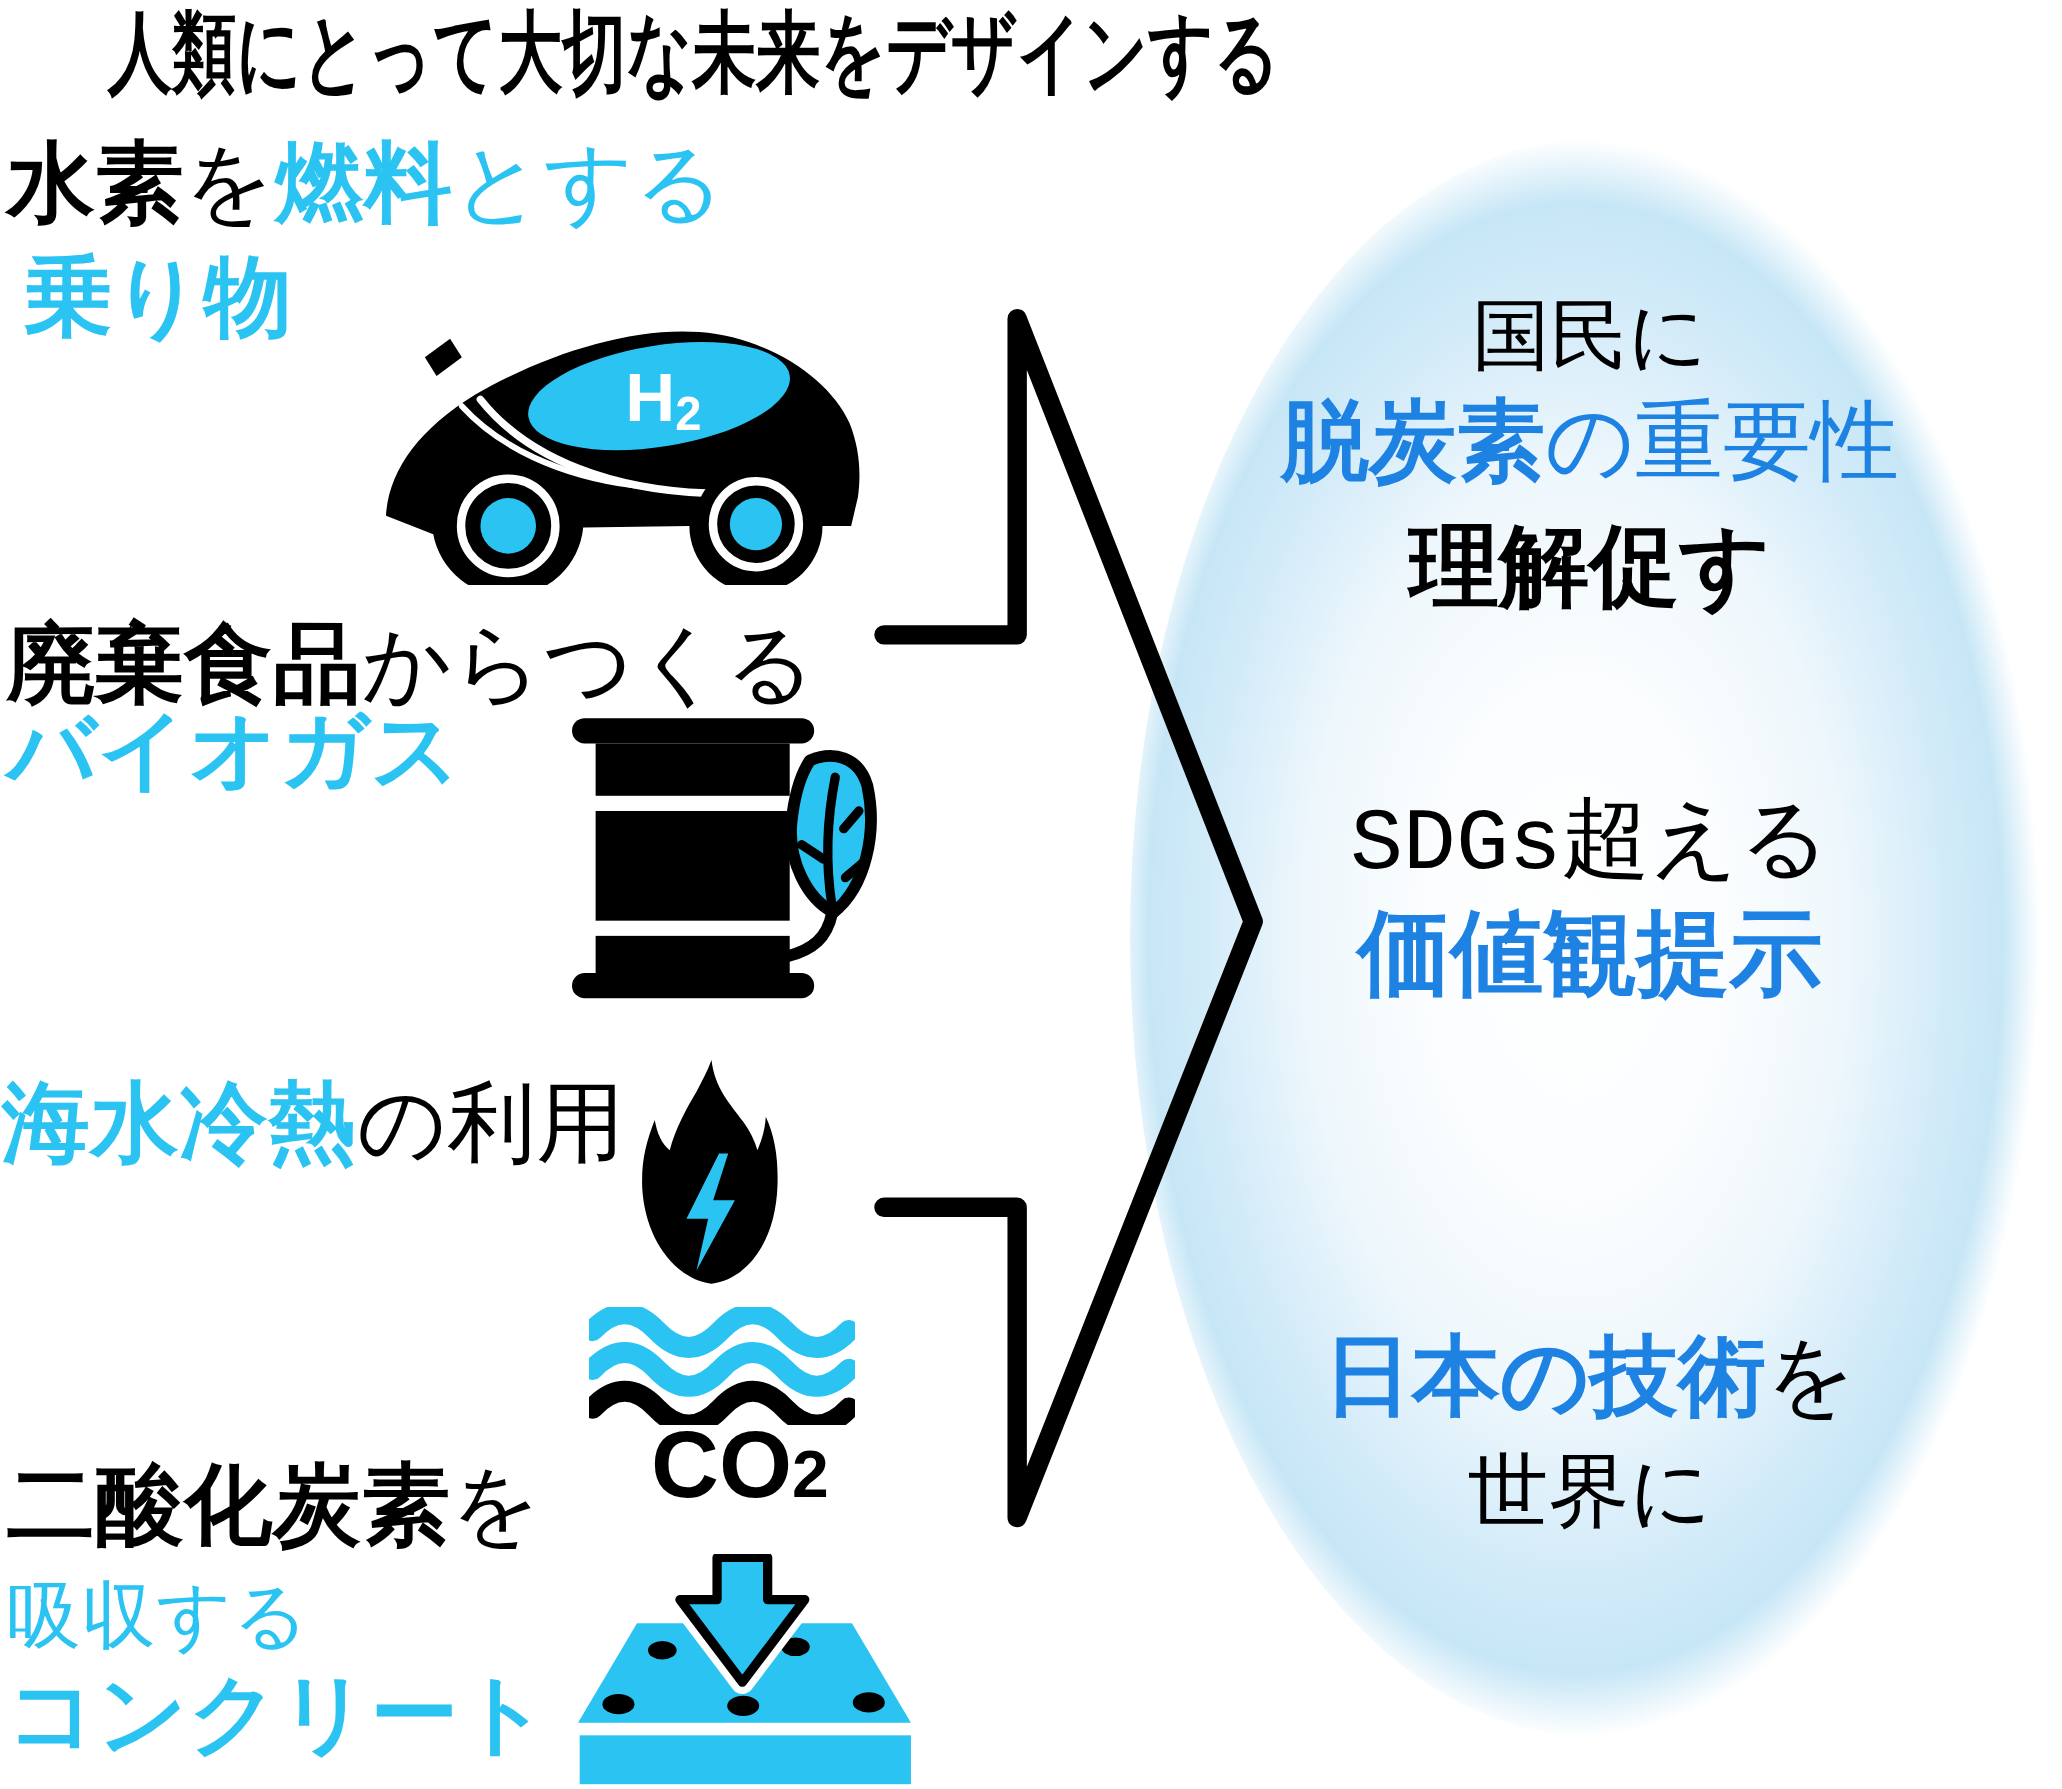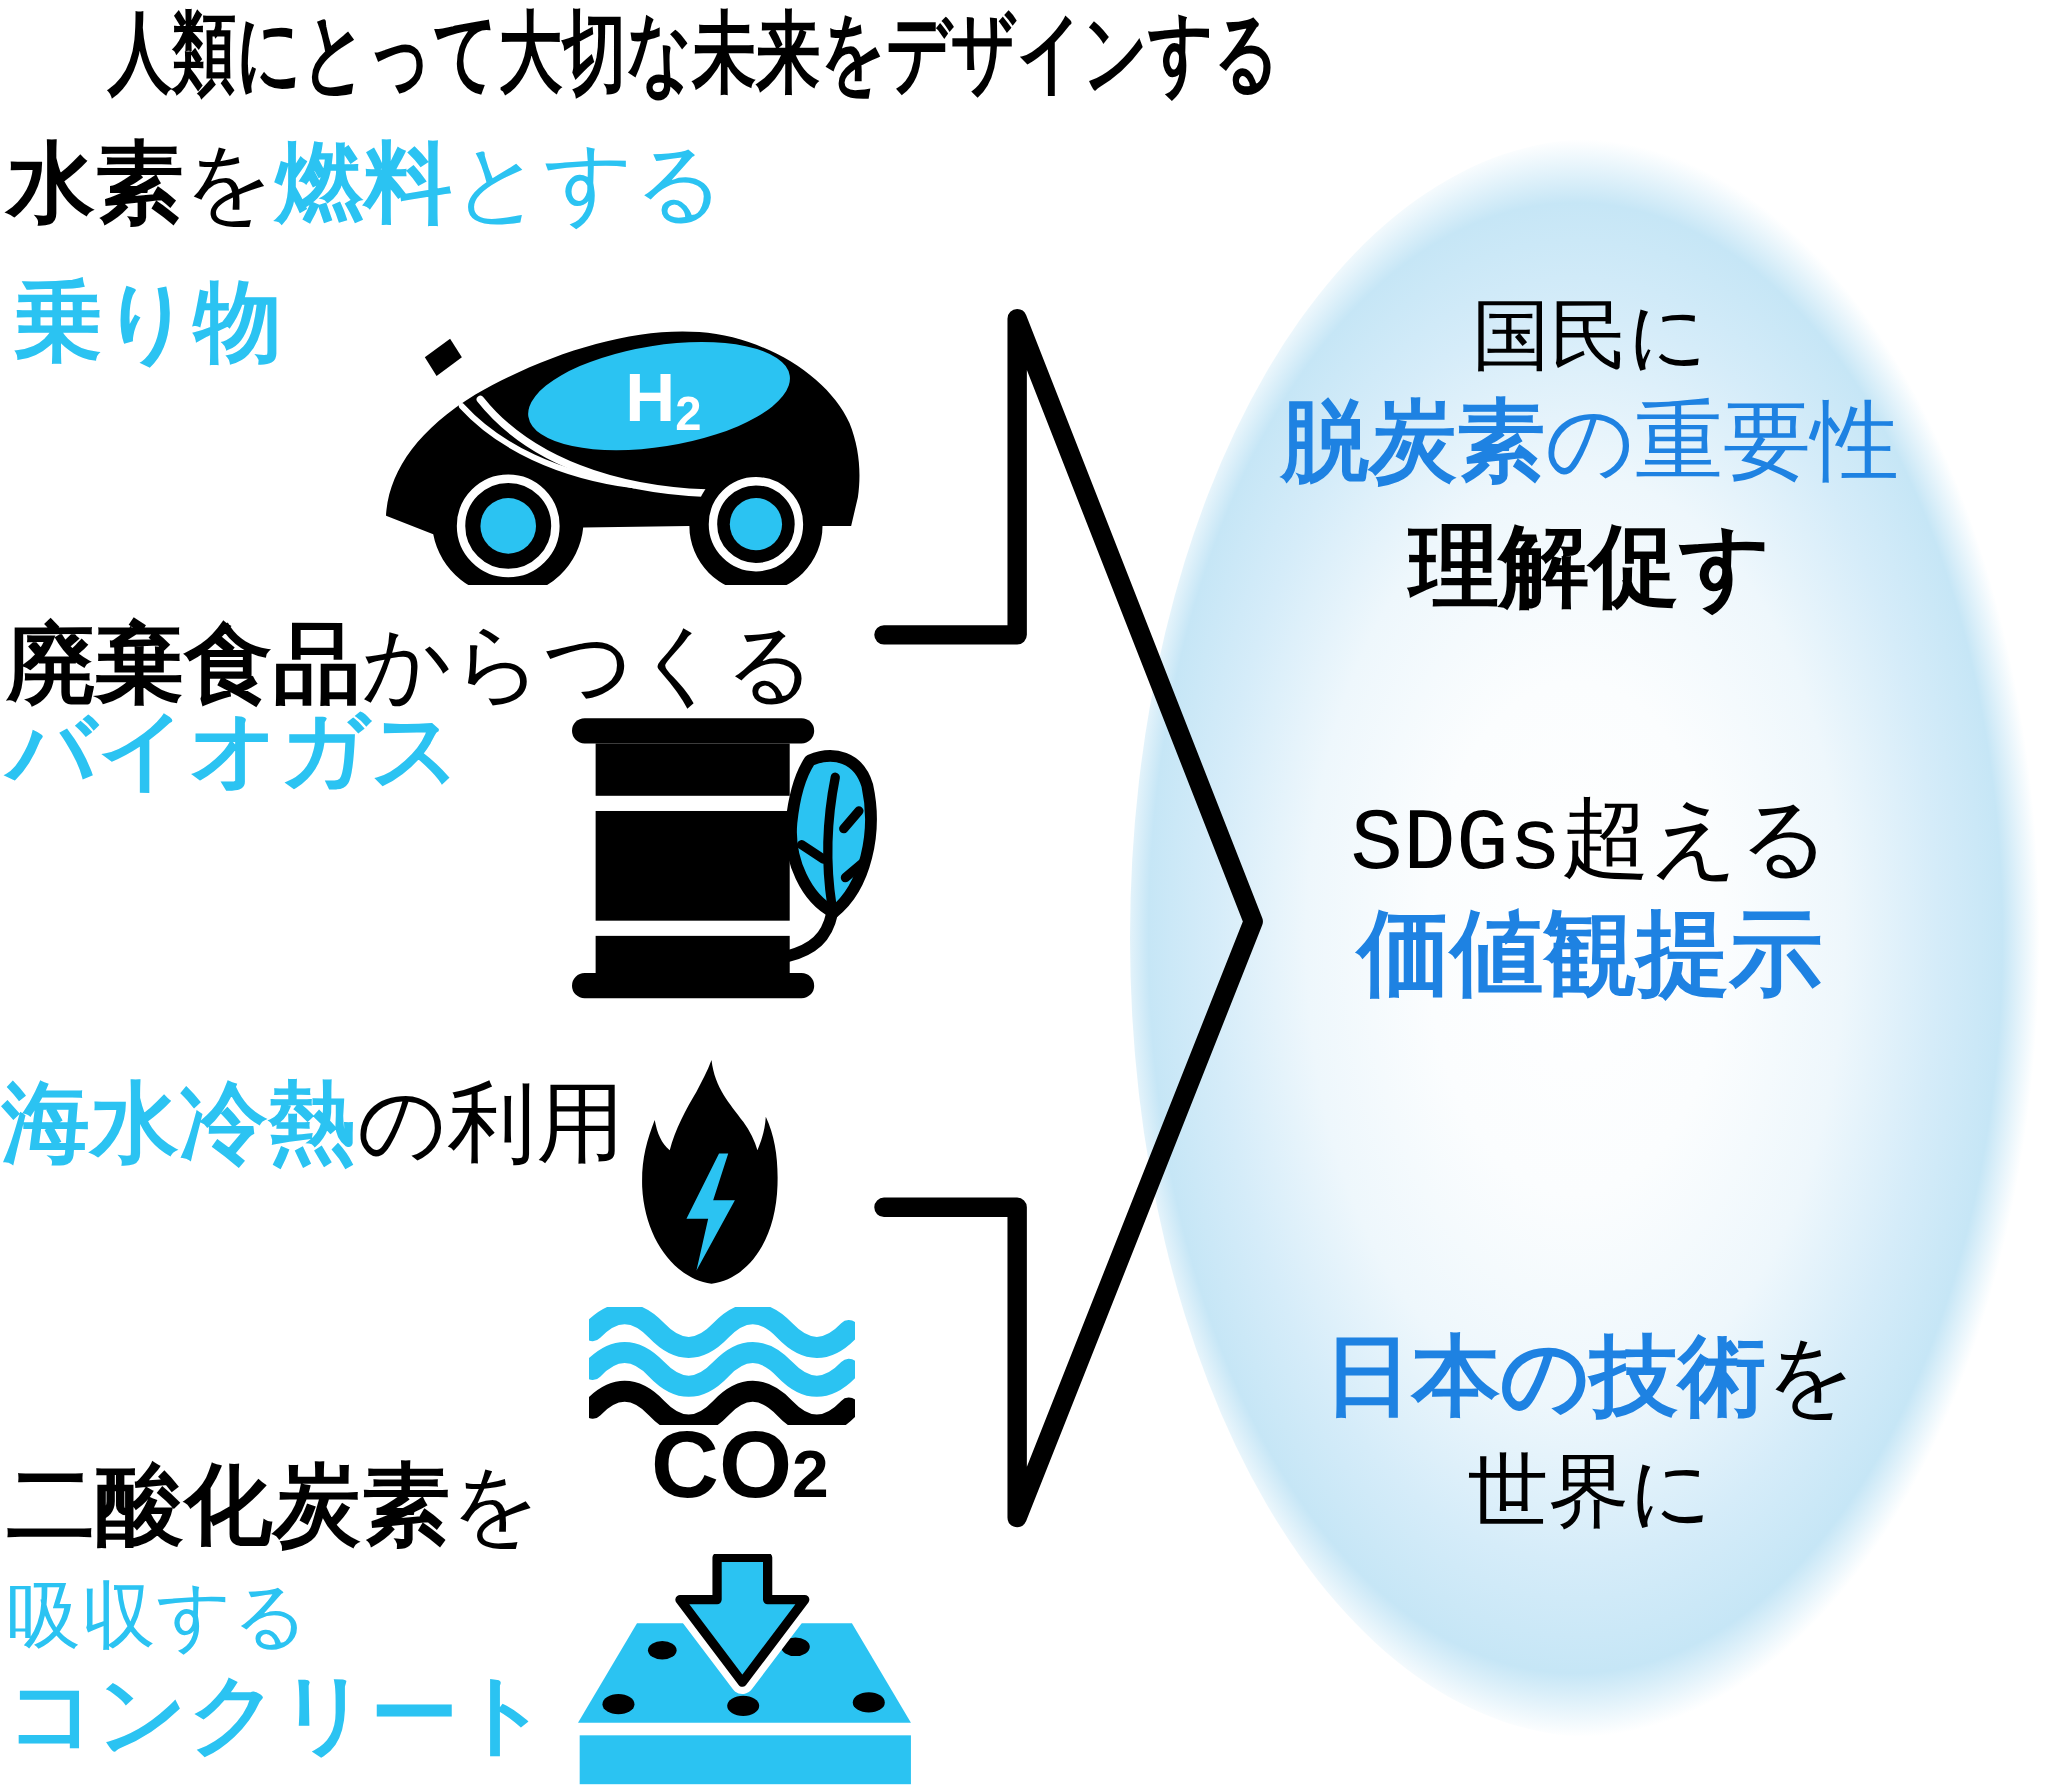--- a/index.html
+++ b/index.html
@@ -48,21 +48,21 @@
 
 <div class="stage">
 
   <div class="abs ellipse"></div>
 
   <div class="abs title">人類にとって大切な未来をデザインする</div>
 
   <div class="abs t" style="left:6.7px;top:139px;">
     <span class="b">水素</span><span>を</span><span class="b cyan">燃料</span><span class="cyan">とする</span>
   </div>
-  <div class="abs t" style="left:14px;top:253px;margin-top:25px;">
+  <div class="abs t" style="left:24px;top:253px;">
     <span class="b cyan">乗り物</span>
   </div>
 
   <svg class="abs icon" style="left:381px;top:305px;" width="487" height="280" viewBox="0 0 578 332">
     <polygon points="52,62 82,40 96,62 66,84" fill="#000"></polygon>
     <path d="M6,248 C10,196 44,148 112,106 C196,58 296,26 378,32
              C458,38 532,86 556,140 C568,170 570,200 566,228
              L558,262 L524,262 A79,79 0 0 1 366,262
              L240,264 A90,90 0 0 1 62,272 L6,250 Z" fill="#000"></path>
     <ellipse cx="330" cy="108" rx="157" ry="60" transform="rotate(-9 330 108)" fill="var(--cyan)"></ellipse>

